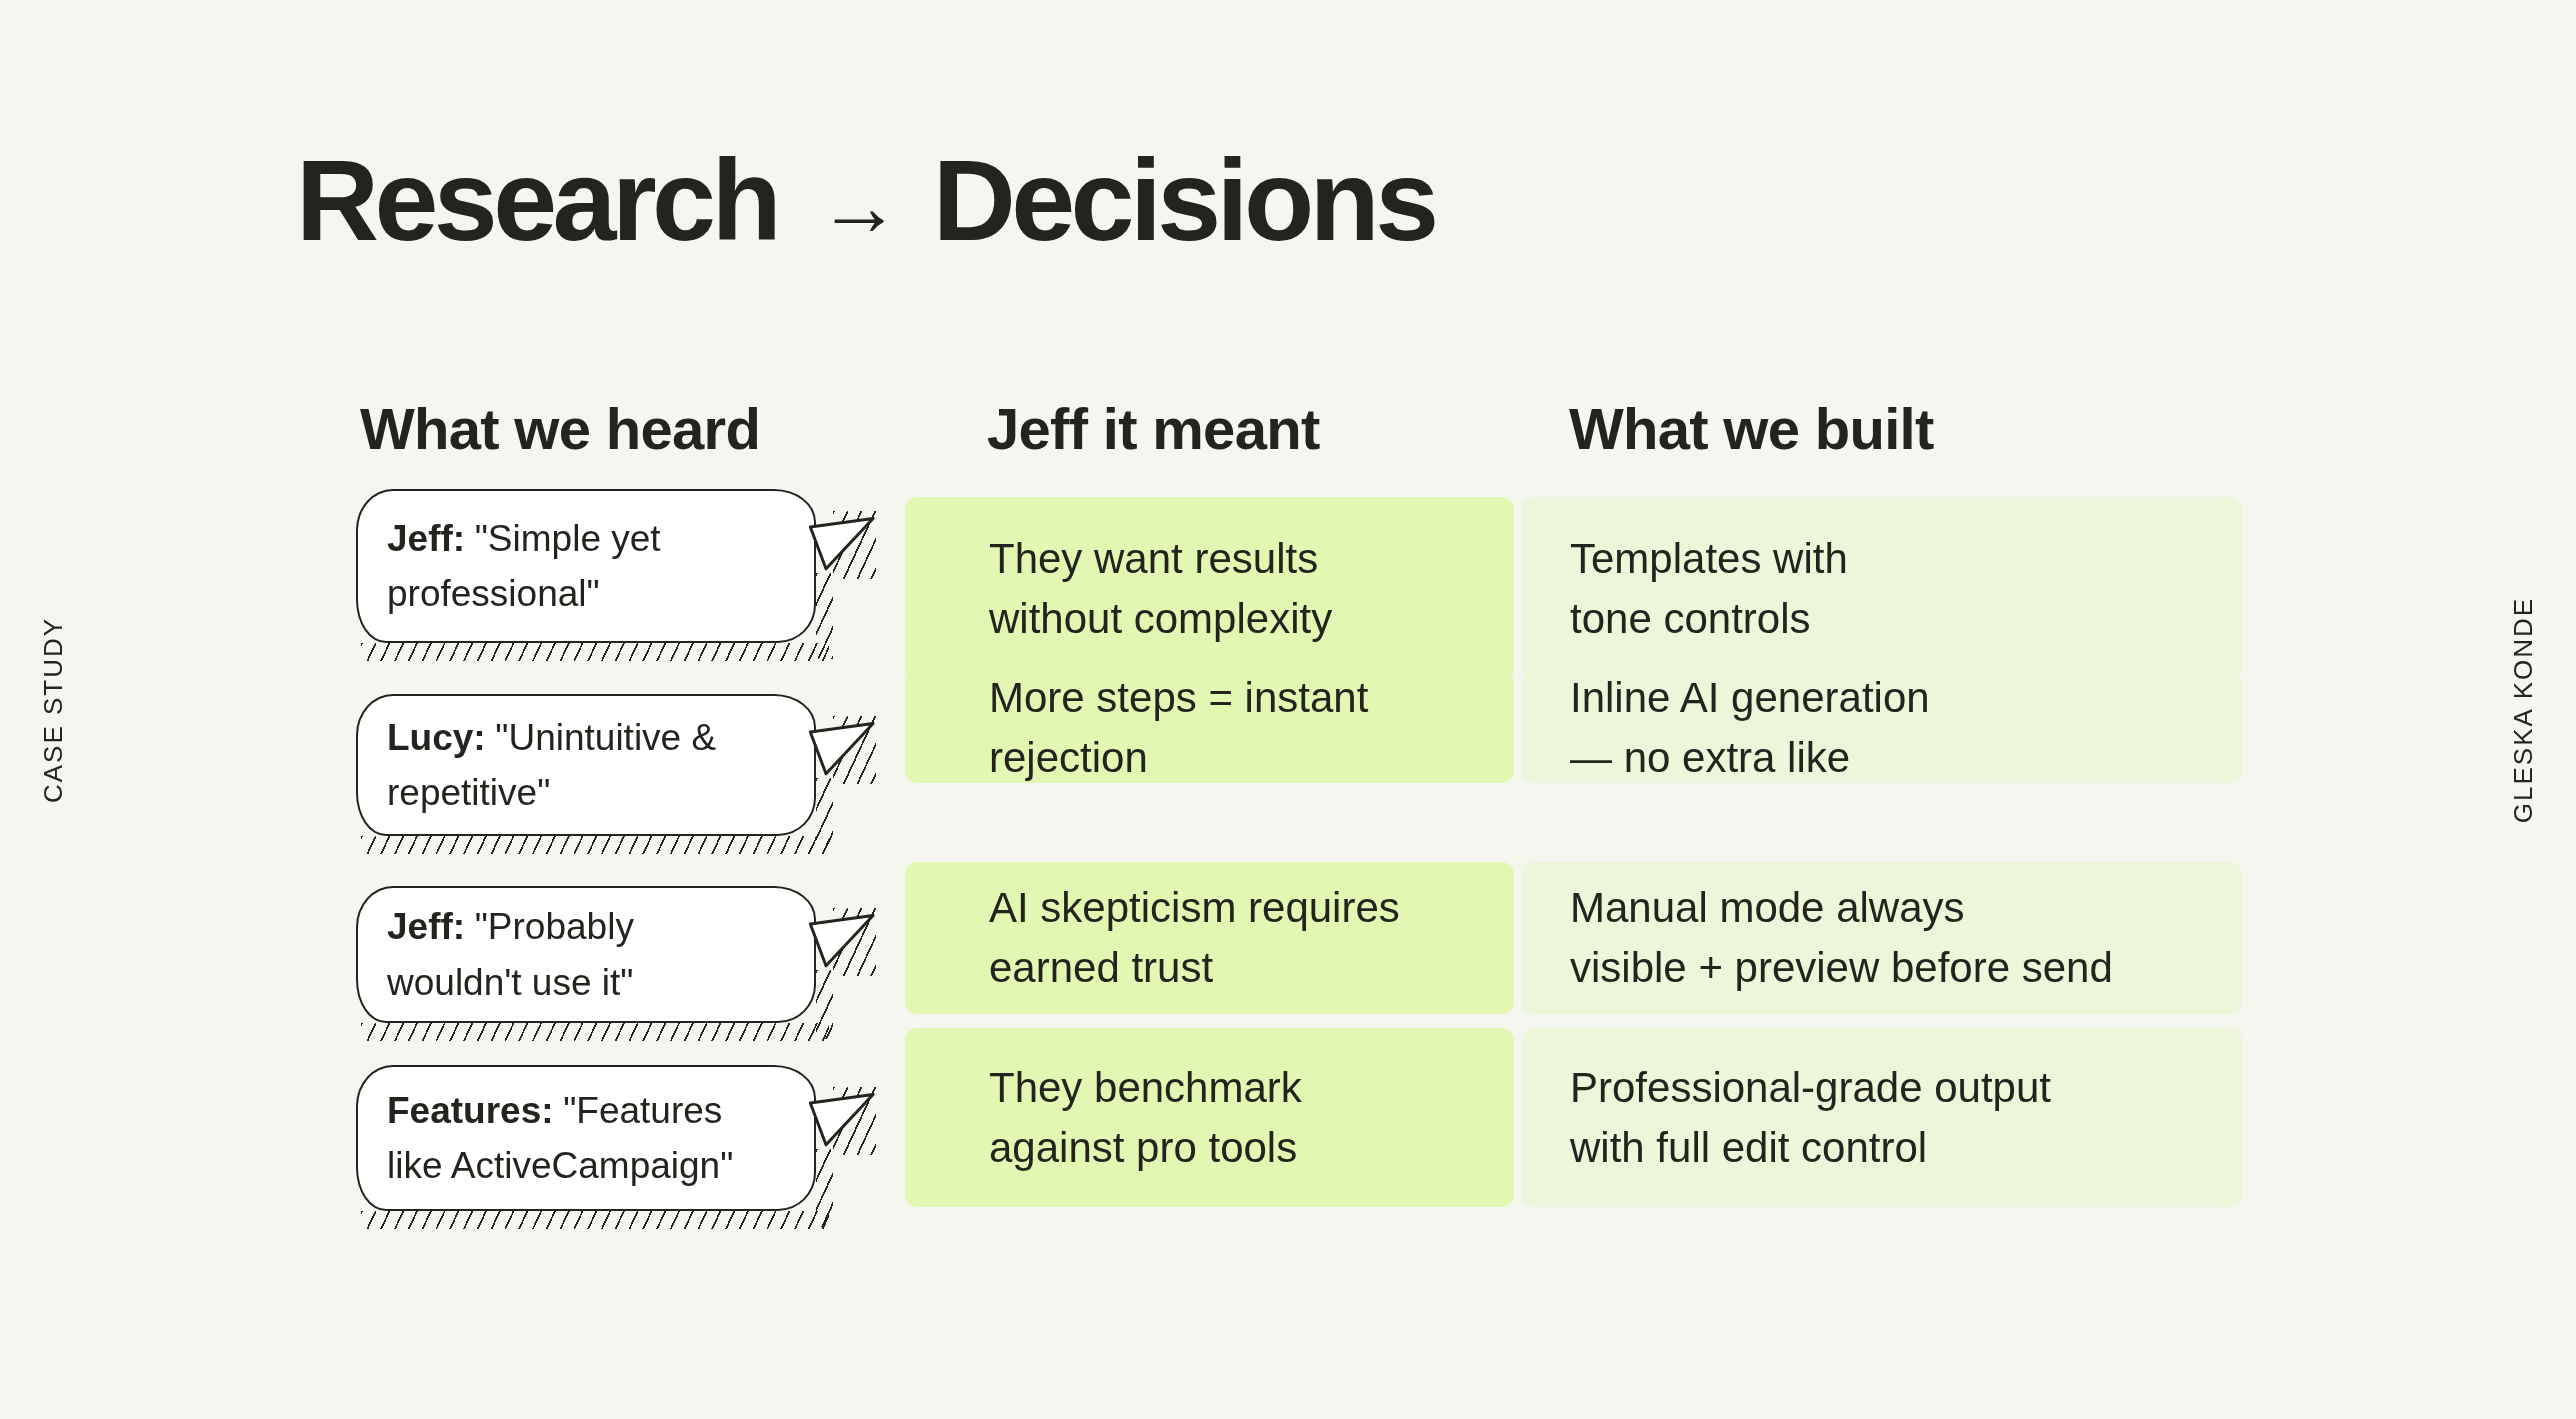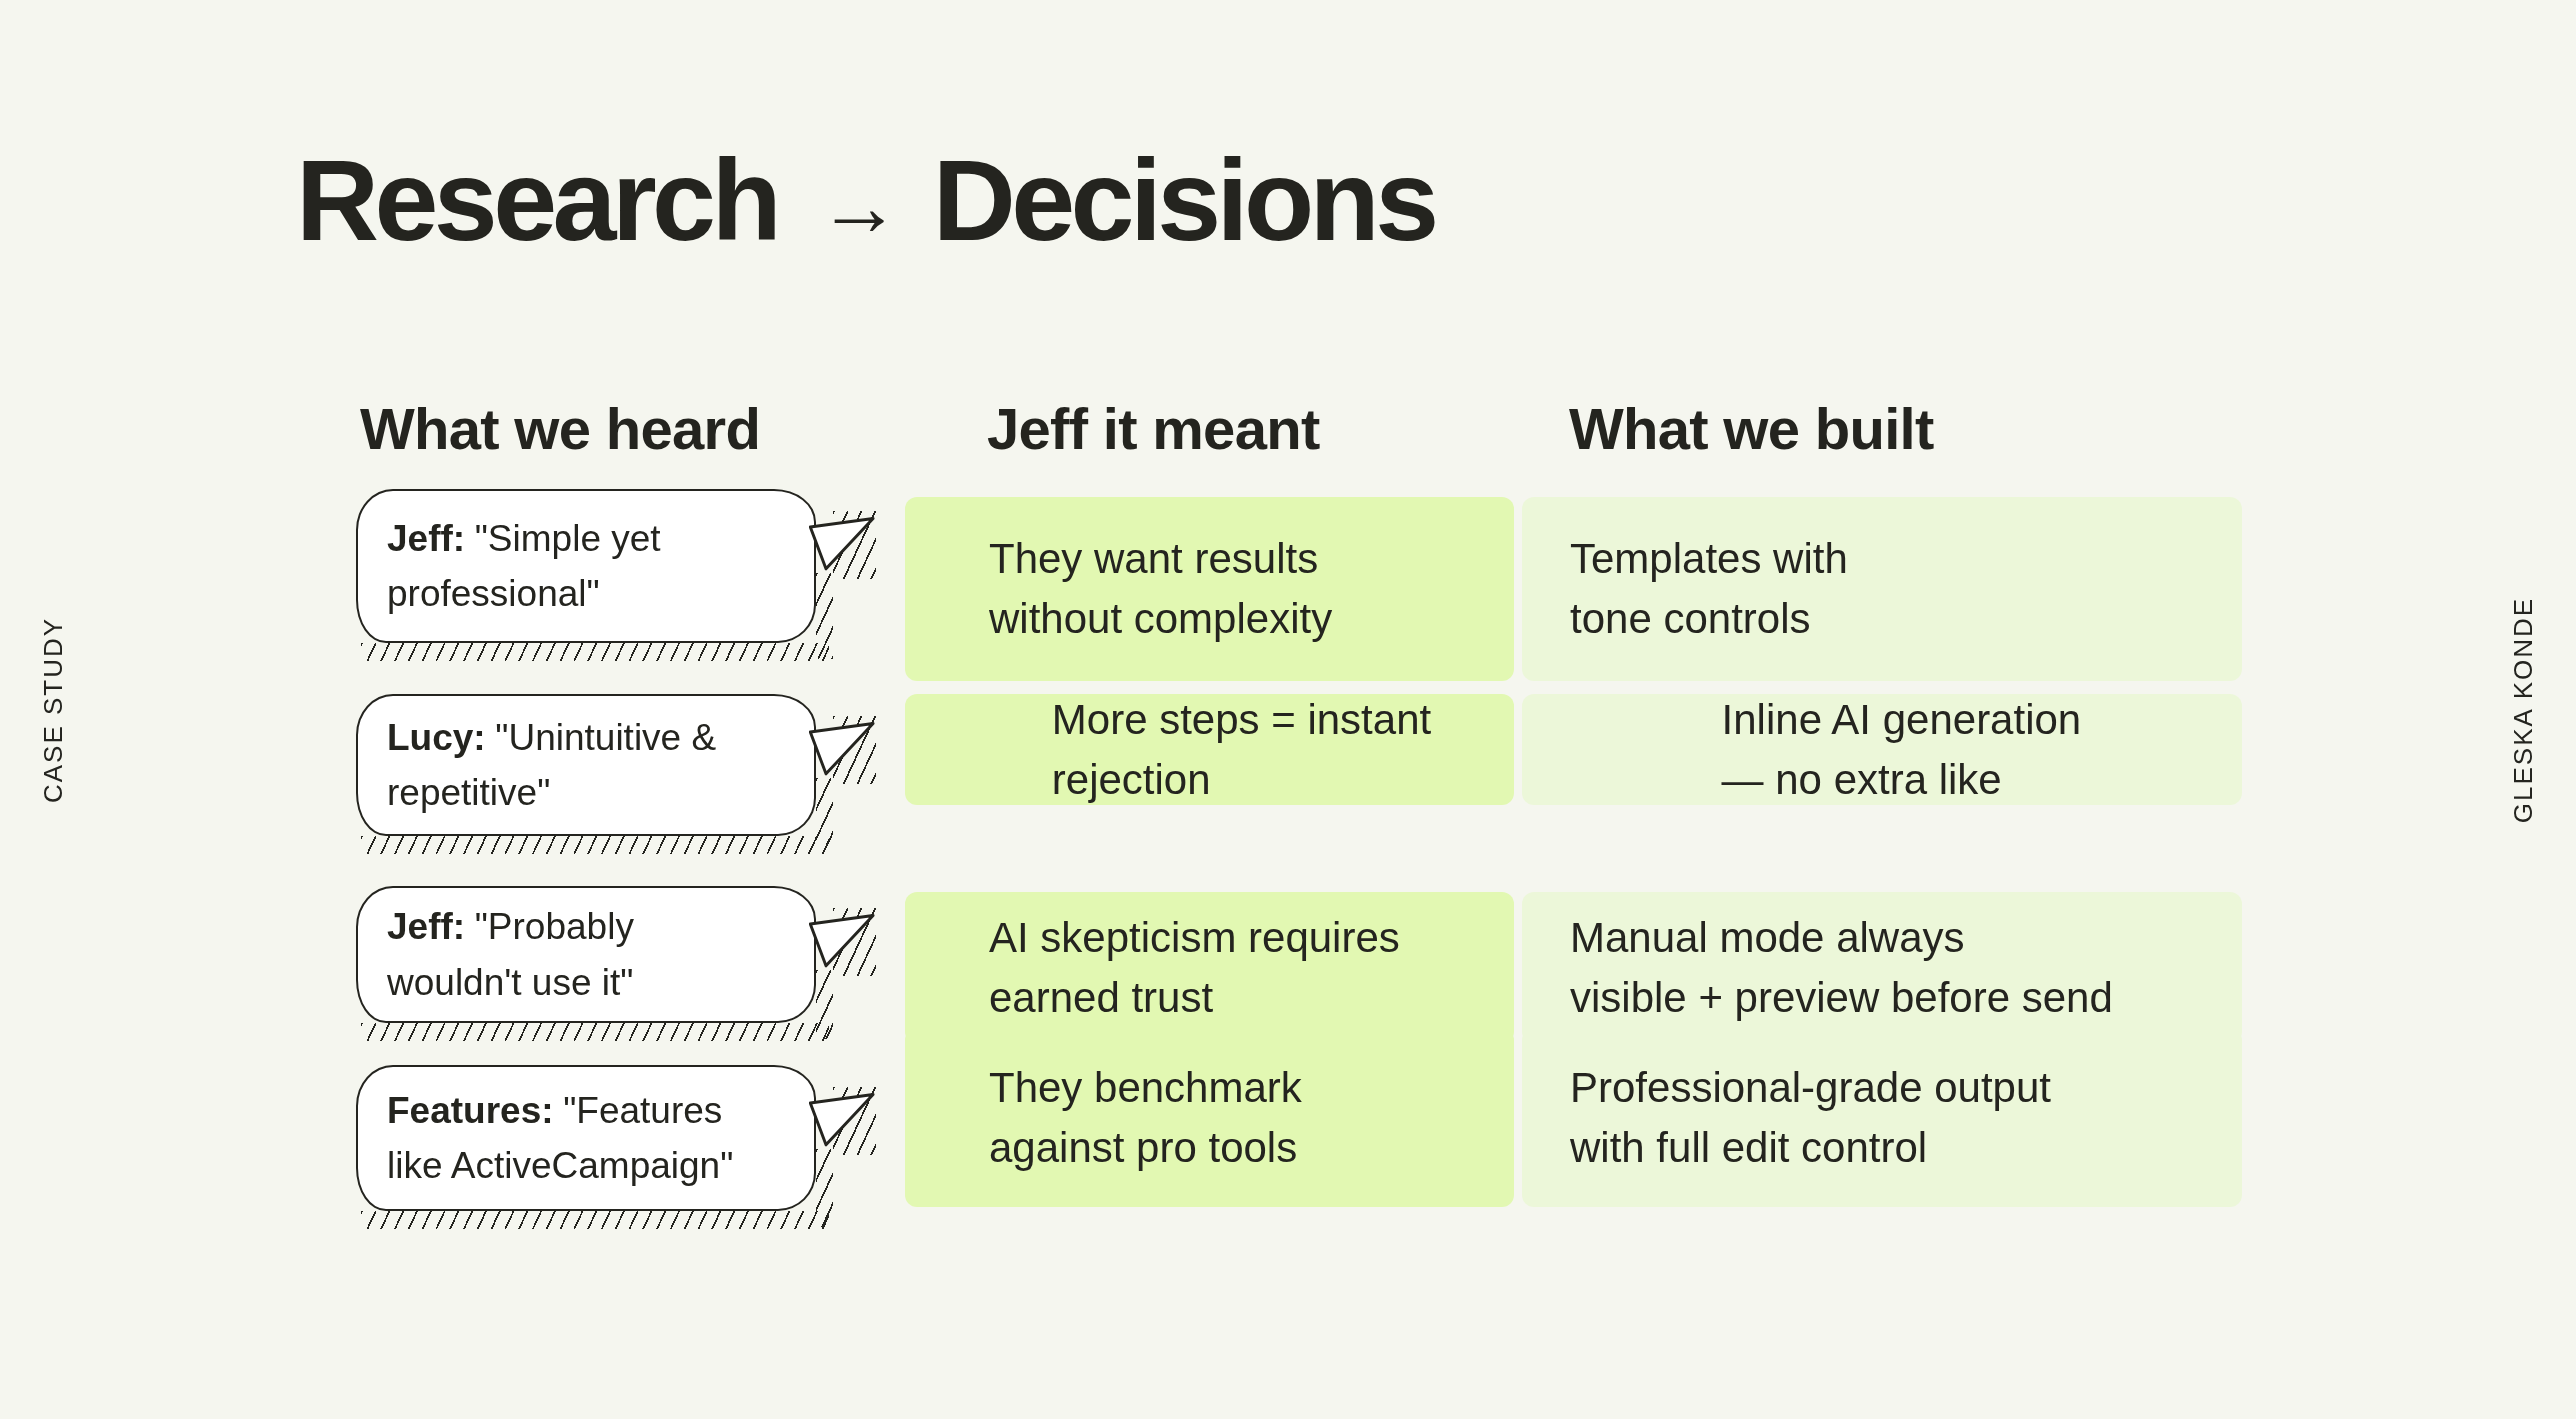--- a/index.html
+++ b/index.html
@@ -54,22 +54,22 @@
   .cell{
     position:absolute;
     display:flex;align-items:center;
     border-radius:12px;
     font-size:42px;line-height:1.42;
     white-space:pre-line;
   }
   .cell.meant{left:905px;width:609px;background:var(--green-meant);padding:0 20px 0 84px;}
   .cell.built{left:1522px;width:720px;background:var(--green-built);padding:0 9.2px 0 48px;}
   .row1{top:497px;height:184px;}
-  .row2{top:694px;height:111px;justify-content:center;}
-  .row3{top:862px;height:152px;margin-top:30px;}
+  .row2{top:672px;height:111px;}
+  .row3{top:862px;height:152px;}
   .row4{top:1028px;height:179px;}
 
   
   .bubble{position:absolute;left:356px;width:460px;}
   .bub1{top:489px;height:154px;}
   .bub2{top:694px;height:142px;}
   .bub3{top:886px;height:137px;}
   .bub4{top:1065px;height:146px;}
 
   .bubble-body{

